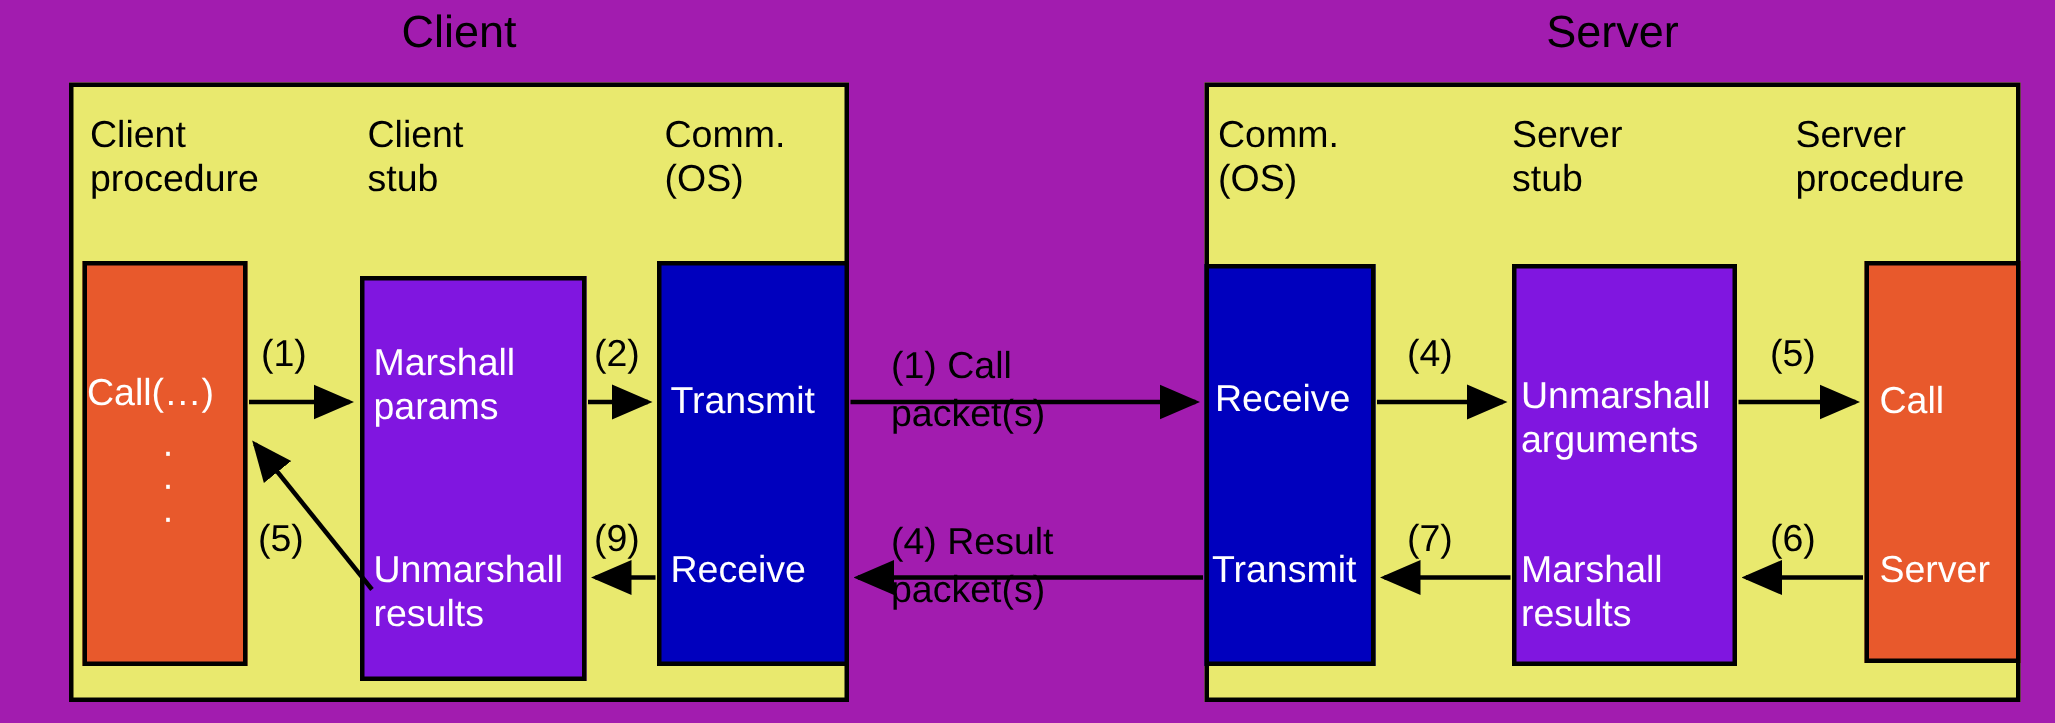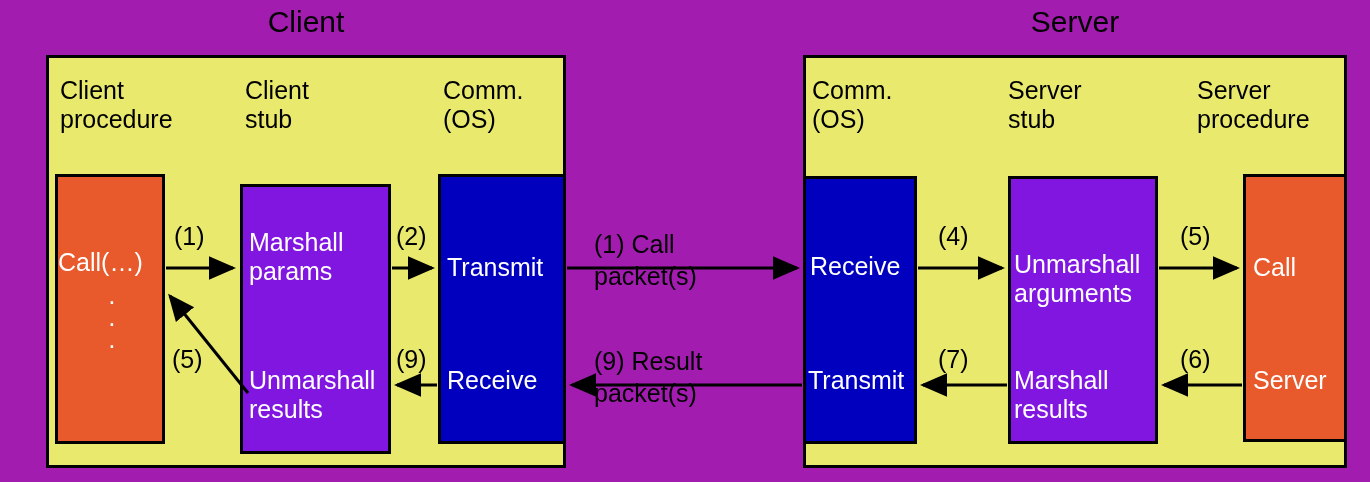--- a/index.html
+++ b/index.html
@@ -146,21 +146,21 @@
   <div class="box-text" style="left:1253px; top:366px; width:100px;">Server</div>
 
   <div class="step-label" style="left:174px; top:222px;">(1)</div>
   <div class="step-label" style="left:396px; top:222px;">(2)</div>
   <div class="net-label" style="left:594px; top:228px; width:180px;">(1) Call
 packet(s)</div>
   <div class="step-label" style="left:938px; top:222px;">(4)</div>
   <div class="step-label" style="left:1180px; top:222px;">(5)</div>
   <div class="step-label" style="left:1180px; top:345px;">(6)</div>
   <div class="step-label" style="left:938px; top:345px;">(7)</div>
-  <div class="net-label" style="left:594px; top:345px; width:195px;">(9) Result
+  <div class="net-label" style="left:594px; top:345px; width:195px;">(4) Result
 packet(s)</div>
   <div class="step-label" style="left:396px; top:345px;">(9)</div>
   <div class="step-label" style="left:172px; top:345px;">(5)</div>
 
   <svg class="arrows" viewBox="0 0 1370 482" xmlns="http://www.w3.org/2000/svg">
     <defs>
       <marker id="ah" markerWidth="9" markerHeight="9" refX="8" refY="4.5" orient="auto" markerUnits="strokeWidth">
         <path d="M0,0.6 L9,4.5 L0,8.4 z" fill="#000000"></path>
       </marker>
     </defs>

